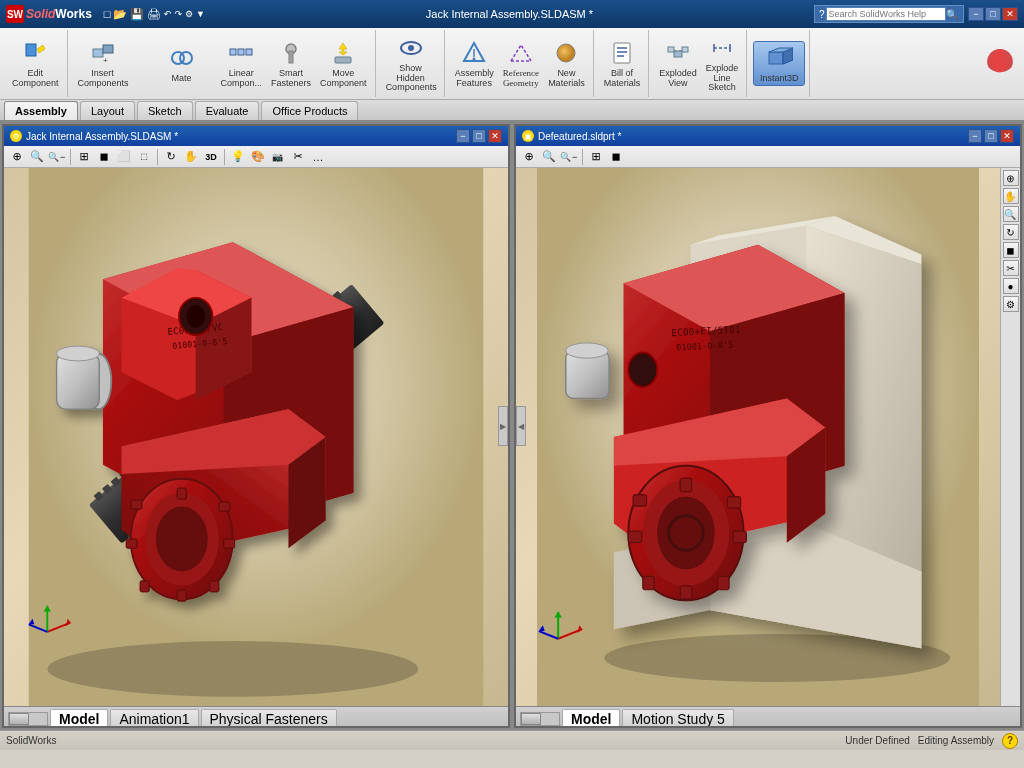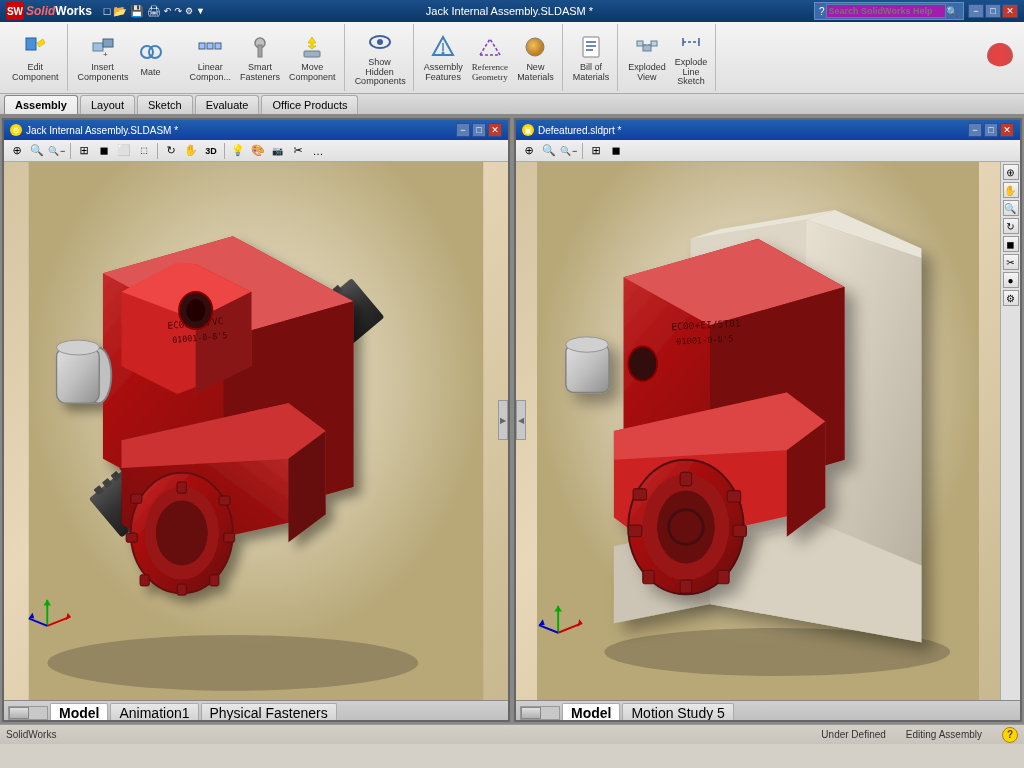--- a/index.html
+++ b/index.html
@@ -7,21 +7,21 @@
       width: 1024px;
       height: 768px;
       overflow: hidden;
       font-family: 'Segoe UI', Arial, sans-serif;
       font-size: 11px;
       background: #d4d0c8;
     }
 
     
     #title-bar {
-      height: 22px;
+      height: 28px;
       background: linear-gradient(to bottom, #1a4f8a, #0d3666);
       display: flex;
       align-items: center;
       justify-content: space-between;
       padding: 0 6px;
       color: white;
     }
     #title-bar .left {
       display: flex;
       align-items: center;
@@ -245,21 +245,21 @@
       background: linear-gradient(to bottom, #d4d0c8, #c8c4bc);
       border-top: 1px solid #999;
       display: flex;
       align-items: center;
       padding: 0 6px;
       justify-content: space-between;
       font-size: 10px;
       color: #333;
     }
     .status-left { display: flex; gap: 8px; }
-    .status-right { display: flex; align-items: center; gap: 20px; }
+    .status-right { display: flex; align-items: center; gap: 8px; }
 
     
     .scene-svg {
       position: absolute;
       inset: 0;
       width: 100%;
       height: 100%;
     }
 
     
@@ -313,21 +313,21 @@
       <span style="color:white;font-size:9px;cursor:pointer;">↶</span>
       <span style="color:white;font-size:9px;cursor:pointer;">↷</span>
       <span style="color:white;font-size:9px;cursor:pointer;">⚙</span>
       <span style="color:white;font-size:9px;cursor:pointer;">▼</span>
     </div>
   </div>
   <div style="color:white;font-size:11px;">Jack Internal Assembly.SLDASM *</div>
   <div style="display:flex;align-items:center;gap:4px;">
     <div style="display:flex;align-items:center;gap:1px;background:#3a6aaa;padding:1px 4px;border:1px solid #6090c0;">
       <span style="color:white;font-size:10px;">?</span>
-      <input type="text" style="width: 120px; height: 14px; font-size: 9px; border: 1px solid rgb(85, 128, 176); background: #a21caf; padding: 1px 2px; font-weight: bold;" placeholder="Search SolidWorks Help">
+      <input type="text" style="width: 120px; height: 14px; font-size: 9px; border: 1px solid rgb(85, 128, 176); background: #ffffff; padding: 1px 2px;" placeholder="Search SolidWorks Help">
       <span style="color:white;font-size:10px;cursor:pointer;">🔍</span>
     </div>
     <div class="title-bar-btns">
       <div class="win-btn">−</div>
       <div class="win-btn">□</div>
       <div class="win-btn close">✕</div>
     </div>
   </div>
 </div>
 
@@ -349,21 +349,21 @@
     <div class="tool-btn" style="min-width:38px;">
       <div class="icon">
         <svg width="24" height="24">
             <rect x="2" y="8" width="10" height="8" fill="#a0c0e0" stroke="#608090" stroke-width="1"></rect>
             <rect x="12" y="4" width="10" height="8" fill="#80a0c0" stroke="#406080" stroke-width="1"></rect>
             <text x="12" y="22" font-size="8" fill="#333">+</text>
           </svg>
       </div>
       <div class="label">Insert<br>Components</div>
     </div>
-    <div class="tool-btn" style="min-width:32px;">
+    <div class="tool-btn" style="min-width:32px;margin-left:31px;">
       <div class="icon">
         <svg width="24" height="24">
             <circle cx="8" cy="12" r="6" fill="none" stroke="#4080c0" stroke-width="2"></circle>
             <circle cx="16" cy="12" r="6" fill="none" stroke="#4080c0" stroke-width="2"></circle>
           </svg>
       </div>
       <div class="label">Mate</div>
     </div>
     <div class="tool-btn" style="min-width:38px;margin-left:16px;">
       <div class="icon">
@@ -476,20 +476,32 @@
         <svg width="24" height="24">
             <line x1="4" y1="12" x2="20" y2="12" stroke="#4060a0" stroke-width="1.5" stroke-dasharray="3,2"></line>
             <line x1="4" y1="8" x2="4" y2="16" stroke="#4060a0" stroke-width="1.5"></line>
             <line x1="20" y1="8" x2="20" y2="16" stroke="#4060a0" stroke-width="1.5"></line>
           </svg>
       </div>
       <div class="label">Explode<br>Line<br>Sketch</div>
     </div>
   </div>
 
+  <div class="toolbar-group">
+    <div class="tool-btn active" style="min-width:52px;">
+      <div class="icon">
+        <svg width="28" height="28">
+            <rect x="4" y="8" width="14" height="12" fill="#6090d0" stroke="#3060a0" stroke-width="1"></rect>
+            <polygon points="18,8 28,4 28,16 18,20" fill="#4070b0" stroke="#2050a0" stroke-width="1"></polygon>
+            <polygon points="4,8 14,4 28,4 18,8" fill="#80b0e0" stroke="#3060a0" stroke-width="1"></polygon>
+          </svg>
+      </div>
+      <div class="label">Instant3D</div>
+    </div>
+  </div>
 
   <div style="margin-left:auto;display:flex;align-items:center;">
     <svg width="40" height="40" viewBox="0 0 40 40">
       <path d="M20 5 C10 5 5 15 8 22 C12 30 28 30 32 22 C35 15 30 5 20 5Z" fill="#cc2020" opacity="0.8"></path>
       <path d="M20 5 C25 10 30 18 25 25 C20 32 15 28 12 22 C9 16 13 8 20 5Z" fill="#ee4040" opacity="0.6"></path>
     </svg>
   </div>
 </div>
 
 <div id="tabs-bar">

